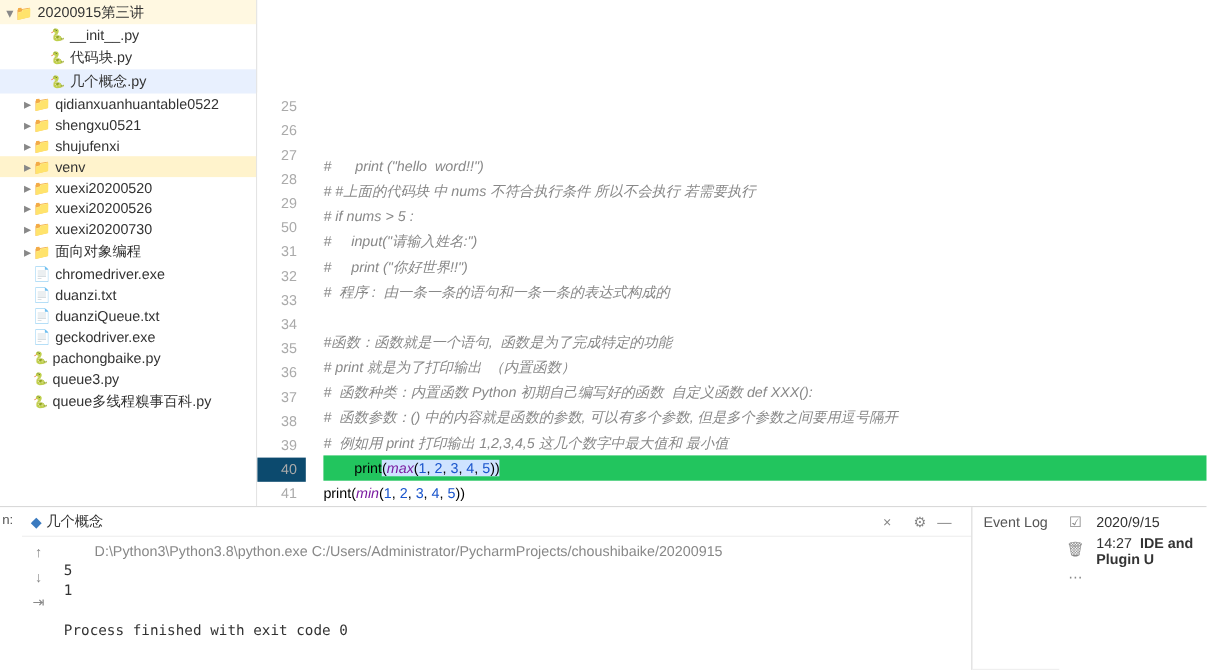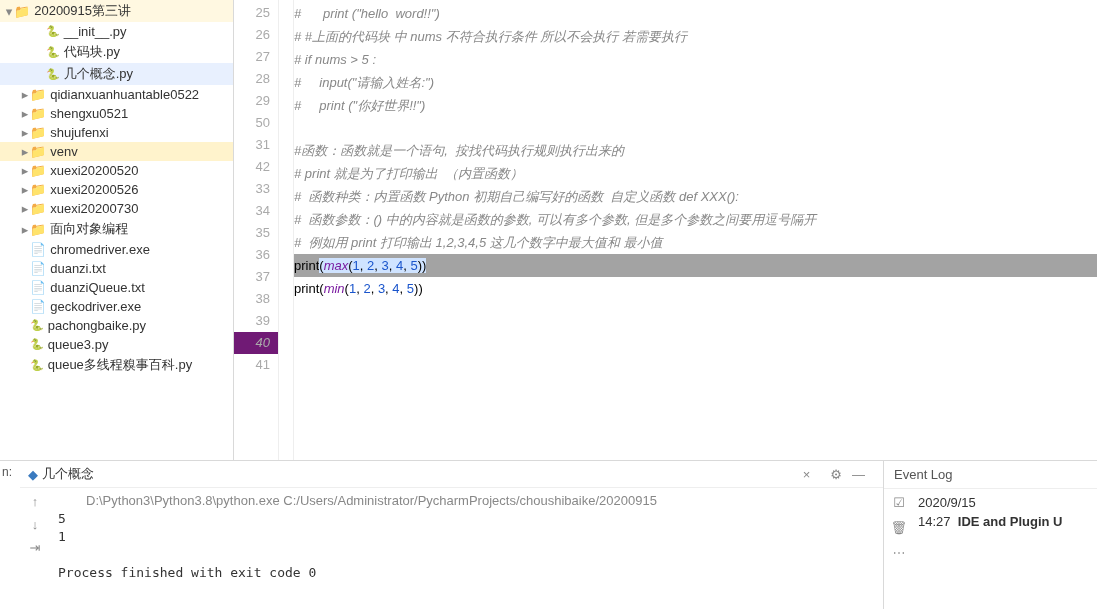--- a/index.html
+++ b/index.html
@@ -11,48 +11,48 @@
 .tree-item.selected { background: #e8f0fe; }
 .tree-item.hl { background: #fff3cc; }
 .ind0 { padding-left: 4px; }
 .ind1 { padding-left: 20px; }
 .ind2 { padding-left: 36px; }
 .chev { width: 10px; color: #888; display: inline-block; text-align:center;}
 .icon-folder { color: #b8a97d; margin-right: 4px; }
 .icon-folder-venv { color: #d99a3f; margin-right: 4px; }
 .icon-py { color: #3a7abf; margin-right: 4px; font-size:11px;}
 .icon-file { color: #888; margin-right: 4px; }
-.editor-panel { flex: 1; display: flex; background: #fff; font-family: "JetBrains Mono", Consolas, monospace; }
+.editor-panel { flex: 1; display: flex; background: #fff; font-family: "JetBrains Mono", Consolas, monospace; align-items: flex-end; }
 .gutter { width: 44px; text-align: right; color: #aaa; background: #fff; padding-top:2px;}
 .gutter div { padding: 0 8px; line-height: 22px; font-size:13px; }
-.gutter .cur { background: #701a75; font-style: italic; }
+.gutter .cur { background: #0c4a6e; }
 .edge { width: 16px; border-left:1px solid #eee; border-right:1px solid #eee;}
 .code { flex: 1; padding-top:2px; }
 .code .line { line-height: 22px; white-space: pre; font-size:14px;}
-.code .cur { background: #a3a3a3; }
+.code .cur { background: #22c55e; padding-left: 28px; }
 .comment { color: #888; font-style: italic; }
 .fn { color: #000; }
 .id { color: #7a1ba0; font-style: italic; }
 .num { color: #1a55cc; }
 .par { color: #000; }
 .sel { background: #cfe3ff; }
 .bottom-panel { border-top: 1px solid #d9d9d9; display: flex; height: 149px; }
 .run-label { width: 20px; padding: 4px 2px; color:#555; font-size:12px;}
 .run-main { flex: 1; display: flex; flex-direction: column; }
 .run-header { display: flex; align-items: center; padding: 4px 8px; border-bottom: 1px solid #eee; }
 .run-header .fav { color: #3a7abf; margin-right: 4px; }
 .run-header .title { flex:1; }
 .run-header .close { color: #888; font-size: 13px; }
 .run-header .gear { color: #888; margin-right: 10px; }
 .run-header .minus { color: #888; margin-right: 10px; }
 .run-body { display: flex; flex:1; }
 .run-tools { width: 30px; display:flex; flex-direction:column; align-items:center; gap:8px; padding-top:6px; color:#888;}
 .run-output { flex:1; font-family: Consolas, monospace; font-size: 13px; padding: 4px 8px; color: #333; line-height: 18px; white-space: pre; }
 .run-output .path { color: #888; margin-left: 28px; }
-.event-panel { width: 214px; border-left: 1px solid #d9d9d9; display:flex; flex-direction:column; }
+.event-panel { width: 214px; border-left: 1px solid #d9d9d9; display:flex; flex-direction:row; }
 .event-header { padding: 6px 10px; border-bottom: 1px solid #eee; color:#555;}
 .event-body { display:flex; flex:1; }
 .event-tools { width: 30px; display:flex; flex-direction:column; align-items:center; gap:10px; padding-top:6px; color:#888;}
 .event-content { flex:1; padding:6px 4px; font-size:13px; color:#333;}
 .event-content .row2 { margin-top:4px;}
 .event-content .bold { font-weight:bold;margin-top:24px; }
 .watermark { position:absolute; right: 90px; top: 550px; color:#ccc; font-size:13px; pointer-events:none;}
 </style>
 </head>
 <body>
@@ -164,40 +164,41 @@
 
   <div class="editor-panel">
     <div class="gutter" id="gutter">
         <div>25</div>
         <div>26</div>
         <div>27</div>
         <div>28</div>
         <div>29</div>
         <div>50</div>
         <div>31</div>
-        <div>42</div>
+        <div>32</div>
         <div>33</div>
         <div>34</div>
         <div>35</div>
         <div>36</div>
         <div>37</div>
         <div>38</div>
         <div>39</div>
         <div class="cur">40</div>
         <div>41</div>
       </div>
     <div class="edge"></div>
     <div class="code" id="code">
         <div class="line"><span class="comment">#      print ("hello  word!!")</span></div>
         <div class="line"><span class="comment"># #上面的代码块 中 nums 不符合执行条件 所以不会执行 若需要执行</span></div>
         <div class="line"><span class="comment"># if nums &gt; 5 :</span></div>
         <div class="line"><span class="comment">#     input("请输入姓名:")</span></div>
         <div class="line"><span class="comment">#     print ("你好世界!!")</span></div>
+        <div class="line"><span class="comment">#  程序 :  由一条一条的语句和一条一条的表达式构成的</span></div>
         <div class="line">&nbsp;</div>
-        <div class="line"><span class="comment">#函数：函数就是一个语句,  按找代码执行规则执行出来的</span></div>
+        <div class="line"><span class="comment">#函数：函数就是一个语句,  函数是为了完成特定的功能</span></div>
         <div class="line"><span class="comment"># print 就是为了打印输出  （内置函数）</span></div>
         <div class="line"><span class="comment">#  函数种类：内置函数 Python 初期自己编写好的函数  自定义函数 def XXX():</span></div>
         <div class="line"><span class="comment">#  函数参数：() 中的内容就是函数的参数, 可以有多个参数, 但是多个参数之间要用逗号隔开</span></div>
         <div class="line"><span class="comment">#  例如用 print 打印输出 1,2,3,4,5 这几个数字中最大值和 最小值</span></div>
         <div class="line cur"><span class="fn">print</span><span class="sel"><span class="par">(</span><span class="id">max</span><span class="par">(</span><span class="num">1</span><span class="par">, </span><span class="num">2</span><span class="par">, </span><span class="num">3</span><span class="par">, </span><span class="num">4</span><span class="par">, </span><span class="num">5</span><span class="par">)</span><span class="par">)</span></span></div>
         <div class="line"><span class="fn">print</span><span class="par">(</span><span class="id">min</span><span class="par">(</span><span class="num">1</span><span class="par">, </span><span class="num">2</span><span class="par">, </span><span class="num">3</span><span class="par">, </span><span class="num">4</span><span class="par">, </span><span class="num">5</span><span class="par">)</span><span class="par">)</span></div>
       </div>
   </div>
 </div>
 

